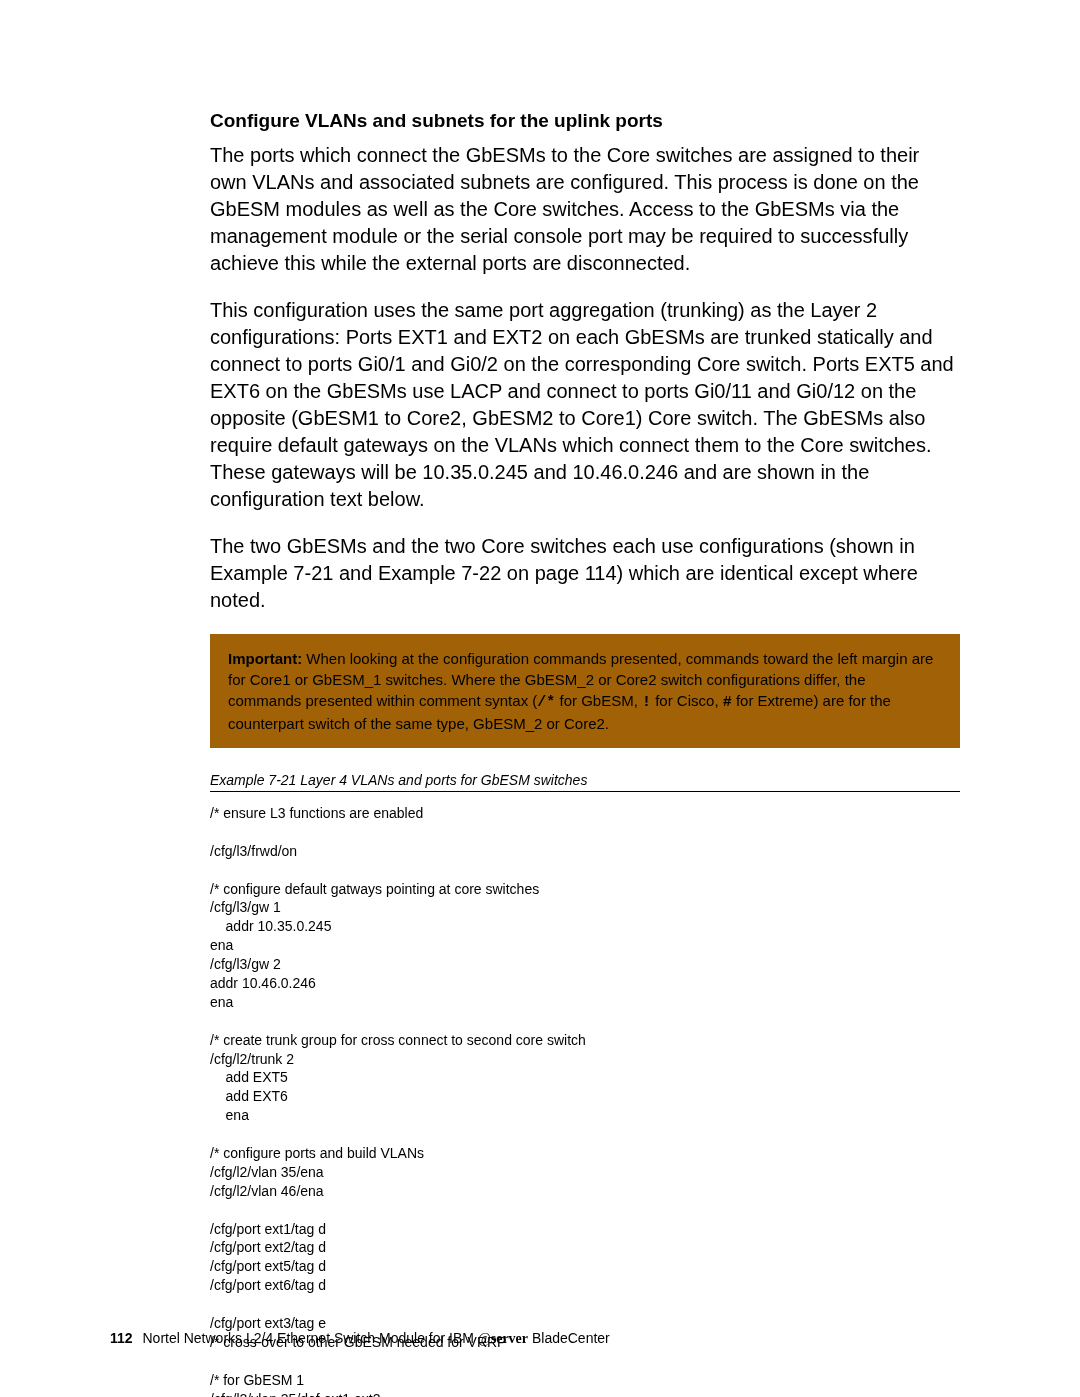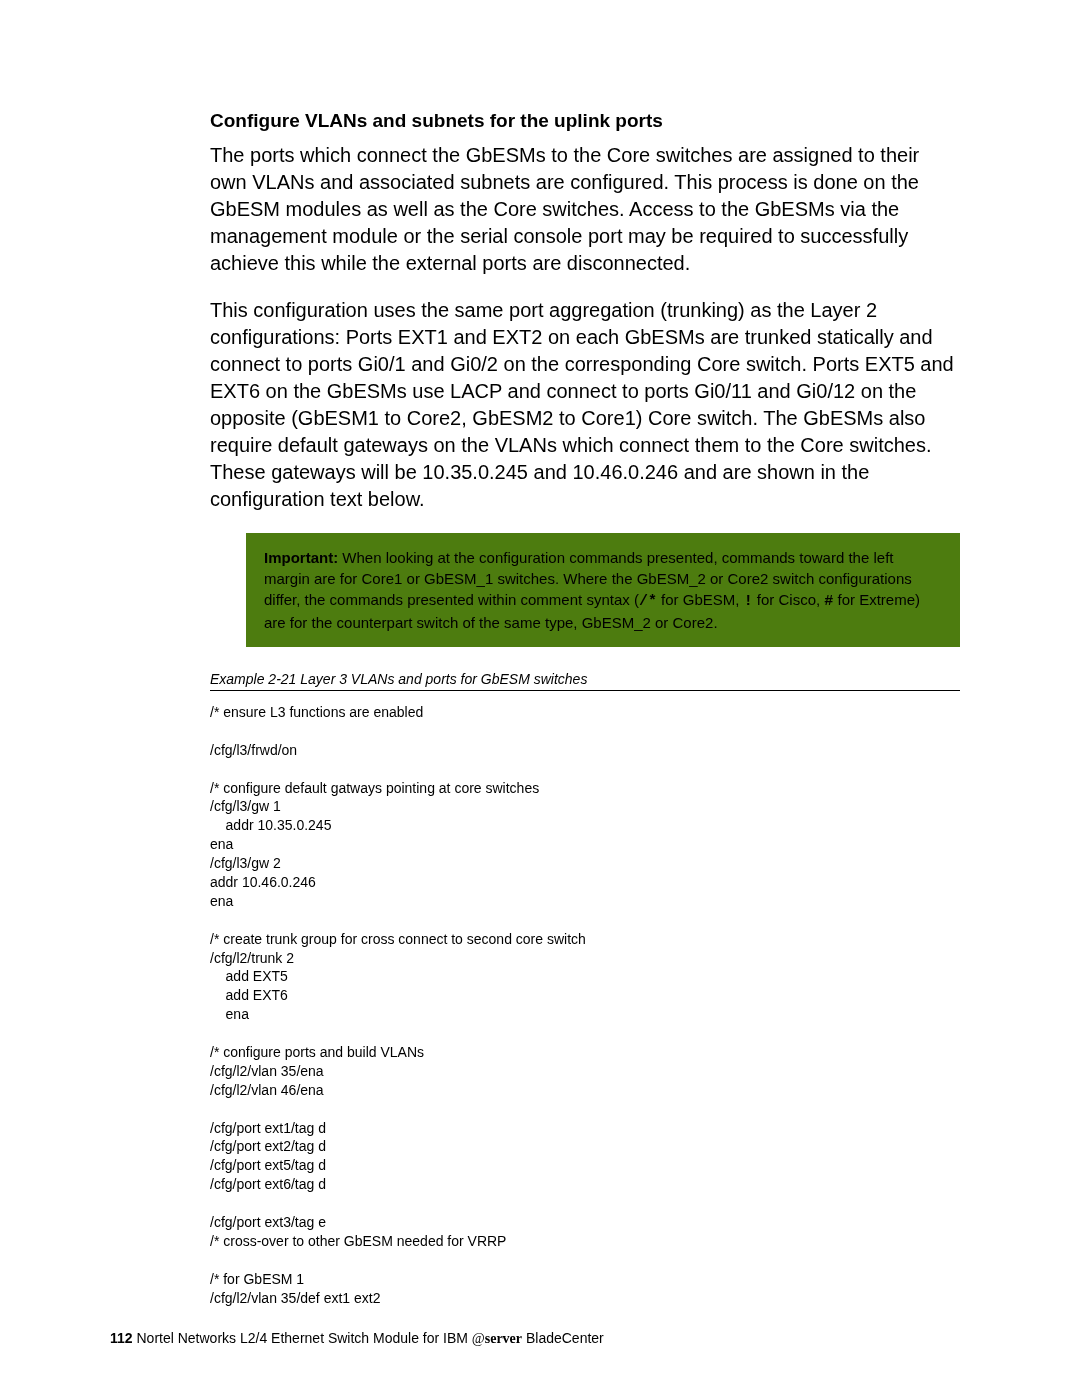--- a/index.html
+++ b/index.html
@@ -18,27 +18,26 @@
     font-size: 19px;
     font-weight: bold;
     margin-bottom: 10px;
   }
   .para {
     font-size: 20px;
     line-height: 1.35;
     margin-bottom: 20px;
   }
   .note-box {
-    background: #4d7c0f;
+    background: #a16207;
     padding: 14px 18px;
     font-size: 15px;
     line-height: 1.4;
     margin-top: 10px;
     margin-bottom: 24px;
-    margin-left: 36px;
   }
   .note-box .bold {
     font-weight: bold;
   }
   .syntax {
     font-family: "Courier New", monospace;
     font-weight: bold;
   }
   .ex-caption {
     font-style: italic;
@@ -58,44 +57,45 @@
   }
   .footer {
     position: absolute;
     bottom: 50px;
     left: 110px;
     right: 120px;
     font-size: 14px;
   }
   .footer .pn {
     font-weight: bold;
-    margin-right: 0;
+    margin-right: 6px;
   }
   .footer .brand {
     font-family: "Times New Roman", serif;
     font-weight: bold;
   }
   .footer .at {
     font-family: "Times New Roman", serif;
     font-style: italic;
   }
 </style>
 </head>
 <body>
 
 <div class="page">
   <div class="heading">Configure VLANs and subnets for the uplink ports</div>
   <div class="para">The ports which connect the GbESMs to the Core switches are assigned to their own VLANs and associated subnets are configured. This process is done on the GbESM modules as well as the Core switches. Access to the GbESMs via the management module or the serial console port may be required to successfully achieve this while the external ports are disconnected.</div>
   <div class="para">This configuration uses the same port aggregation (trunking) as the Layer 2 configurations: Ports EXT1 and EXT2 on each GbESMs are trunked statically and connect to ports Gi0/1 and Gi0/2 on the corresponding Core switch. Ports EXT5 and EXT6 on the GbESMs use LACP and connect to ports Gi0/11 and Gi0/12 on the opposite (GbESM1 to Core2, GbESM2 to Core1) Core switch. The GbESMs also require default gateways on the VLANs which connect them to the Core switches. These gateways will be 10.35.0.245 and 10.46.0.246 and are shown in the configuration text below.</div>
+  <div class="para">The two GbESMs and the two Core switches each use configurations (shown in Example 7-21 and Example 7-22 on page 114) which are identical except where noted.</div>
 
   <div class="note-box">
     <span class="bold">Important:</span><span> When looking at the configuration commands presented, commands toward the left margin are for Core1 or GbESM_1 switches. Where the GbESM_2 or Core2 switch configurations differ, the commands presented within comment syntax (</span><span class="syntax">/*</span><span> for GbESM, </span><span class="syntax">!</span><span> for Cisco, </span><span class="syntax">#</span><span> for Extreme) are for the counterpart switch of the same type, GbESM_2 or Core2.</span>
   </div>
 
-  <div class="ex-caption">Example 2-21   Layer 3 VLANs and ports for GbESM switches</div>
+  <div class="ex-caption">Example 7-21   Layer 4 VLANs and ports for GbESM switches</div>
   <hr class="hr">
   <div class="code">/* ensure L3 functions are enabled
 
 /cfg/l3/frwd/on
 
 /* configure default gatways pointing at core switches
 /cfg/l3/gw 1
     addr 10.35.0.245
 ena
 /cfg/l3/gw 2

